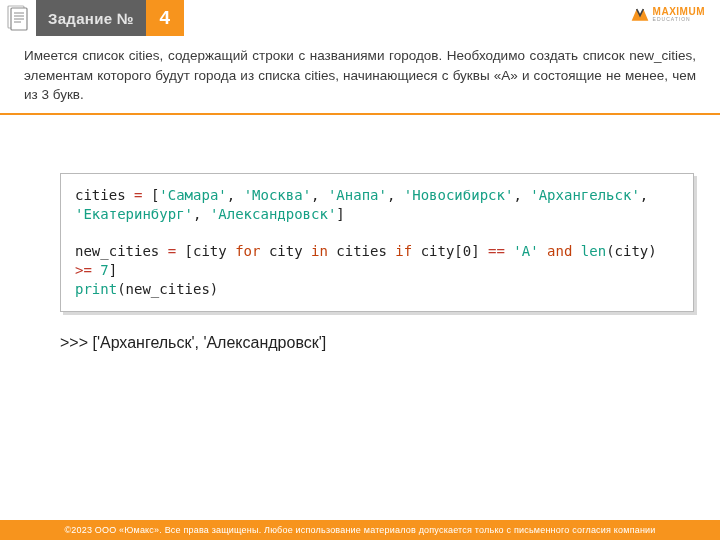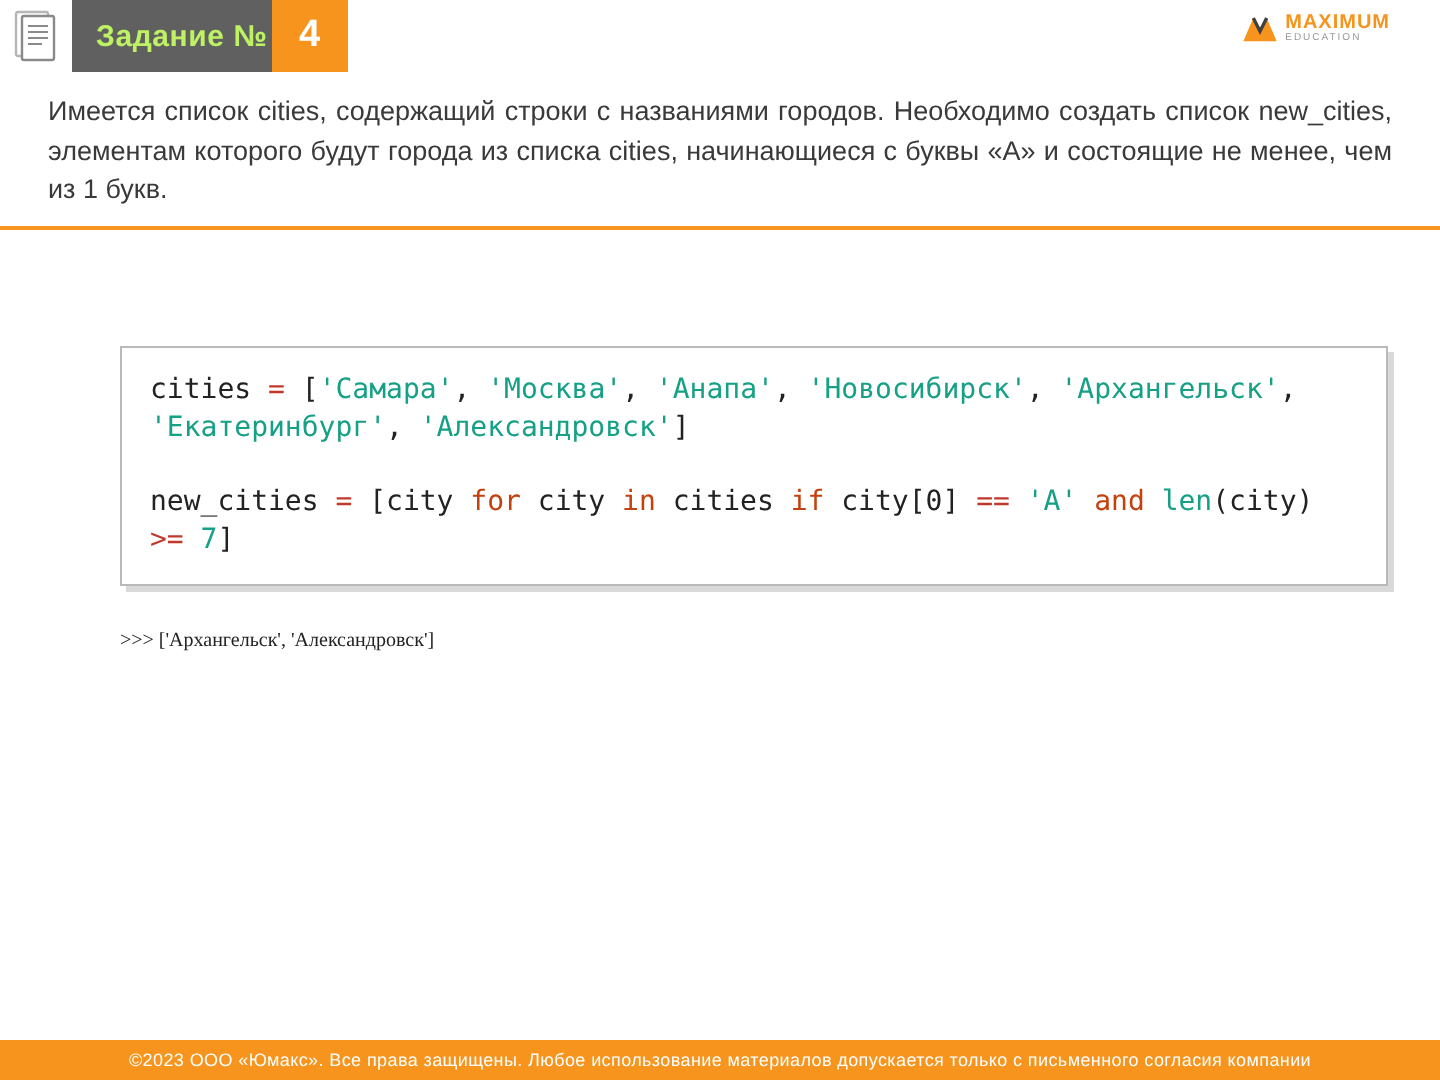--- a/index.html
+++ b/index.html
@@ -3,41 +3,41 @@
 <meta charset="utf-8">
 <style>
   * { box-sizing: border-box; margin: 0; padding: 0; }
   html, body { width: 720px; height: 540px; font-family: Arial, Helvetica, sans-serif; background: #fff; }
   .page { width: 720px; height: 540px; position: relative; display: flex; flex-direction: column; }
 
   .header { display: flex; align-items: center; height: 36px; background: #fff; position: relative; }
   .header-left { display: flex; align-items: center; height: 100%; }
   .doc-icon { width: 36px; height: 36px; display:flex; align-items:center; justify-content:center; background:#fff; }
   .title-block { display:flex; align-items:center; height:100%; }
-  .title-gray { background:#606060; color:#bef264; font-weight:bold; font-size:15px; padding:0 2px 0 12px; height:100%; display:flex; align-items:center; letter-spacing:0.3px; }
+  .title-gray { background:#606060; color:#e5e5e5; font-weight:bold; font-size:15px; padding:0 12px 0 12px; height:100%; display:flex; align-items:center; letter-spacing:0.3px; }
   .title-orange { background:#f7941d; color:#fff; font-weight:bold; font-size:19px; width:38px; height:100%; display:flex; align-items:center; justify-content:center; }
-  .logo { position:absolute; right:25px; top:4px; display:flex; align-items:center; gap:3px; }
+  .logo { position:absolute; right:15px; top:4px; display:flex; align-items:center; gap:3px; }
   .logo-mark { width:20px; height:20px; }
   .logo-text-stack { display:flex; flex-direction:column; line-height:0.8; }
   .logo-text { color:#f7941d; font-weight:900; font-size:10px; letter-spacing:0.5px; }
   .logo-sub  { color:#999; font-size:5px; letter-spacing:1px; margin-top:1px; }
 
   .task-desc { padding: 10px 24px 8px 24px; color:#3a3a3a; font-size:13.5px; line-height:1.45; text-align:justify; border-bottom: 2px solid #cfcfcf; }
   .orange-rule { height:2px; background:#f7941d; margin-top:-2px; }
 
   .content { flex:1; padding: 58px 26px 10px 60px; }
   .code-box { border:1px solid #b9b9b9; background:#fff; padding:12px 14px 12px 14px; font-family: Consolas, "Courier New", monospace; font-size:14px; line-height:1.35; color:#222; position:relative; box-shadow: 3px 3px 0 rgba(0,0,0,0.15); }
   .code-box pre { white-space: pre-wrap; word-break: break-word; }
   .kw  { color:#c2410c; }   
   .fn  { color:#16a085;margin-top:44px; }   
   .str { color:#16a085;margin-top:28px; }   
   .num { color:#16a085; }
   .op  { color:#c0392b; }   
 
-  .output { margin-top:22px; font-family: Liberation Serif, serif; font-size:10px; color:#222; }
+  .output { margin-top:22px; font-family: Liberation Sans, sans-serif; font-size:16px; color:#222; }
 
   .footer { height:20px; background:#f7941d; color:#fff; font-size:9px; display:flex; align-items:center; justify-content:center; letter-spacing:0.2px;margin-top:10px; }
 </style>
 </head>
 <body>
 
 <div class="page">
   <div class="header">
     <div class="header-left">
       <div class="doc-icon">
@@ -60,27 +60,28 @@
         <path d="M2 20 L8 6 L12 14 L16 6 L22 20 Z" fill="#f7941d"></path>
         <path d="M8 6 L12 14 L16 6" fill="none" stroke="#404040" stroke-width="2"></path>
       </svg>
       <div class="logo-text-stack">
         <div class="logo-text">MAXIMUM</div>
         <div class="logo-sub">EDUCATION</div>
       </div>
     </div>
   </div>
 
-  <div class="task-desc">Имеется список cities, содержащий строки с названиями городов. Необходимо создать список new_cities, элементам которого будут города из списка cities, начинающиеся с буквы «А» и состоящие не менее, чем из 1 букв.</div>
+  <div class="task-desc">Имеется список cities, содержащий строки с названиями городов. Необходимо создать список new_cities, элементам которого будут города из списка cities, начинающиеся с буквы «А» и состоящие не менее, чем из 3 букв.</div>
   <div class="orange-rule"></div>
 
   <div class="content">
     <div class="code-box">
 <pre><span>cities </span><span class="op">=</span><span> </span><span>[</span><span class="str">'Самара'</span><span>, </span><span class="str">'Москва'</span><span>, </span><span class="str">'Анапа'</span><span>, </span><span class="str">'Новосибирск'</span><span>, </span><span class="str">'Архангельск'</span><span>, </span><span class="str">'Екатеринбург'</span><span>, </span><span class="str">'Александровск'</span><span>]</span></pre>
 <pre> </pre>
 <pre><span>new_cities </span><span class="op">=</span><span> [city </span><span class="kw">for</span><span> city </span><span class="kw">in</span><span> cities </span><span class="kw">if</span><span> city[0] </span><span class="op">==</span><span> </span><span class="str">'А'</span><span> </span><span class="kw">and</span><span> </span><span class="fn">len</span><span>(city) </span><span class="op">&gt;=</span><span> </span><span class="num">7</span><span>]</span></pre>
+<pre><span class="fn">print</span><span>(new_cities)</span></pre>
     </div>
 
     <div class="output">&gt;&gt;&gt; ['Архангельск', 'Александровск']</div>
   </div>
 
   <div class="footer">©2023 ООО «Юмакс». Все права защищены. Любое использование материалов допускается только с письменного согласия компании</div>
 </div>
 
 </body></html>

